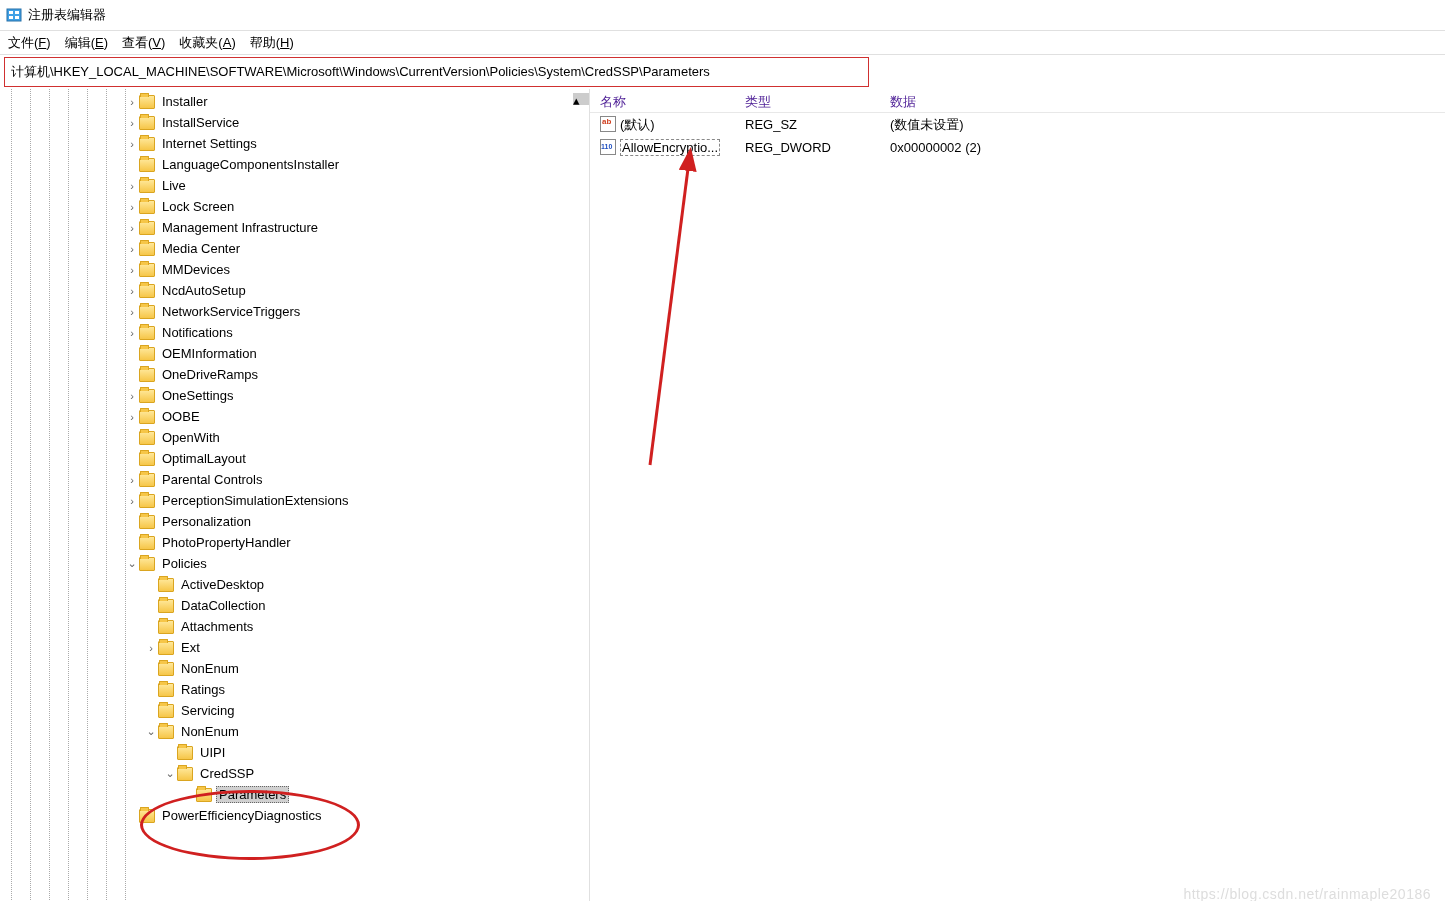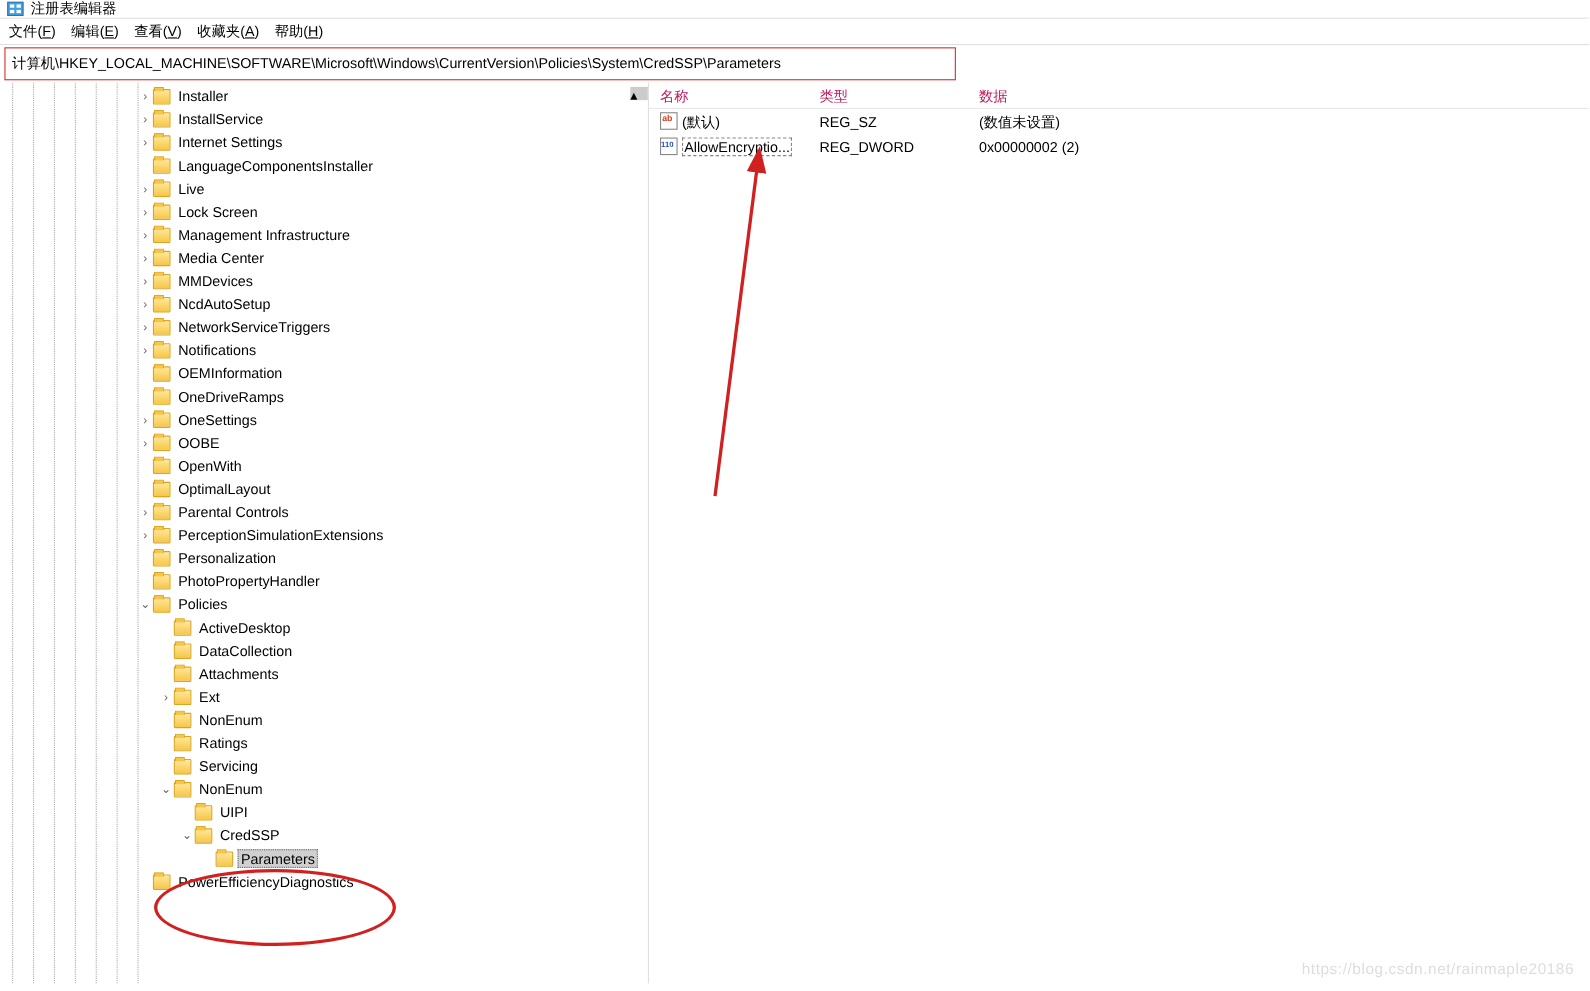--- a/index.html
+++ b/index.html
@@ -1,36 +1,36 @@
 <!DOCTYPE html>
 <html><head>
 <meta charset="utf-8">
 <style>
 * { margin: 0; padding: 0; box-sizing: border-box; font-family: "Microsoft YaHei", "Segoe UI", sans-serif; font-size: 13px; }
 body { background: #fff; color: #000; overflow: hidden; width: 1445px; height: 901px; }
-.titlebar { background: #fff; border-bottom: 1px solid #e0e0e0; height: 17px; display: flex; align-items: center; padding: 1px 6px; }
+.titlebar { background: #fff; border-bottom: 1px solid #e0e0e0; height: 17px; display: flex; align-items: center; padding: 15px 6px; }
 .titlebar .icon { width: 16px; height: 16px; margin-right: 6px; }
 .menubar { height: 24px; border-bottom: 1px solid #e0e0e0; display: flex; align-items: center; padding: 0 8px; gap: 14px; }
 .menubar span { cursor: default; }
 .menubar .ul { text-decoration: underline; text-underline-offset: 1px; }
 .addrbar { height: 26px; border: 1px solid #d03030; margin: 2px 4px; padding: 14px 6px; display: flex; align-items: center; width: 865px; }
 .content { display: flex; height: calc(901px - 28px - 24px - 30px); }
 .tree { width: 590px; border-right: 1px solid #e0e0e0; overflow-y: auto; position: relative; padding-top: 2px; }
 .list { flex: 1; position: relative; }
 .tree-row { display: flex; align-items: center; height: 21px; white-space: nowrap; cursor: default; }
 .tree-row .indent { display: inline-block; }
 .tree-row .expand { width: 14px; text-align: center; color: #666; font-size: 11px; display: inline-block; }
 .tree-row .folder { width: 16px; height: 14px; background: linear-gradient(to bottom, #ffe89a 0%, #f6c648 100%); border: 1px solid #daa520; border-radius: 1px; display: inline-block; margin-right: 4px; position: relative; }
 .tree-row .folder::before { content: ""; position: absolute; top: -3px; left: 0; width: 7px; height: 3px; background: #f6c648; border: 1px solid #daa520; border-bottom: none; border-radius: 1px 1px 0 0; }
 .tree-row .label { padding: 1px 3px; }
 .tree-row.selected .label { background: #d0d0d0; border: 1px dotted #666; padding: 0 2px; }
 .tree-lines { position: absolute; top: 0; left: 0; bottom: 0; pointer-events: none; }
 .vline { position: absolute; top: 0; bottom: 0; width: 0; border-left: 1px dotted #aaa; }
 .list-header { display: flex; height: 24px; border-bottom: 1px solid #e8e8e8; }
-.list-header .col { padding: 4px 10px; color: #be185d; }
+.list-header .col { padding: 4px 10px; color: #4c1d95; }
 .col-name { width: 145px; }
 .col-type { width: 145px; }
 .col-data { flex: 1; }
 .list-row { display: flex; height: 23px; align-items: center; }
 .list-row .col { padding: 2px 10px; display: flex; align-items: flex-start; gap: 4px; overflow: hidden; white-space: nowrap; }
 .list-row .col-name .vname { overflow: hidden; text-overflow: ellipsis; }
 .list-row.sel .vname { border: 1px dashed #888; padding: 0 1px; }
 .reg-icon { width: 16px; height: 16px; display: inline-block; background: #fff; border: 1px solid #888; position: relative; flex-shrink: 0; }
 .reg-icon.sz::after { content: "ab"; position: absolute; font-size: 8px; font-weight: bold; color: #d04020; left: 1px; top: 1px; line-height: 8px; }
 .reg-icon.dw::after { content: "110"; position: absolute; font-size: 7px; font-weight: bold; color: #2050c0; left: 0; top: 3px; line-height: 7px; }

